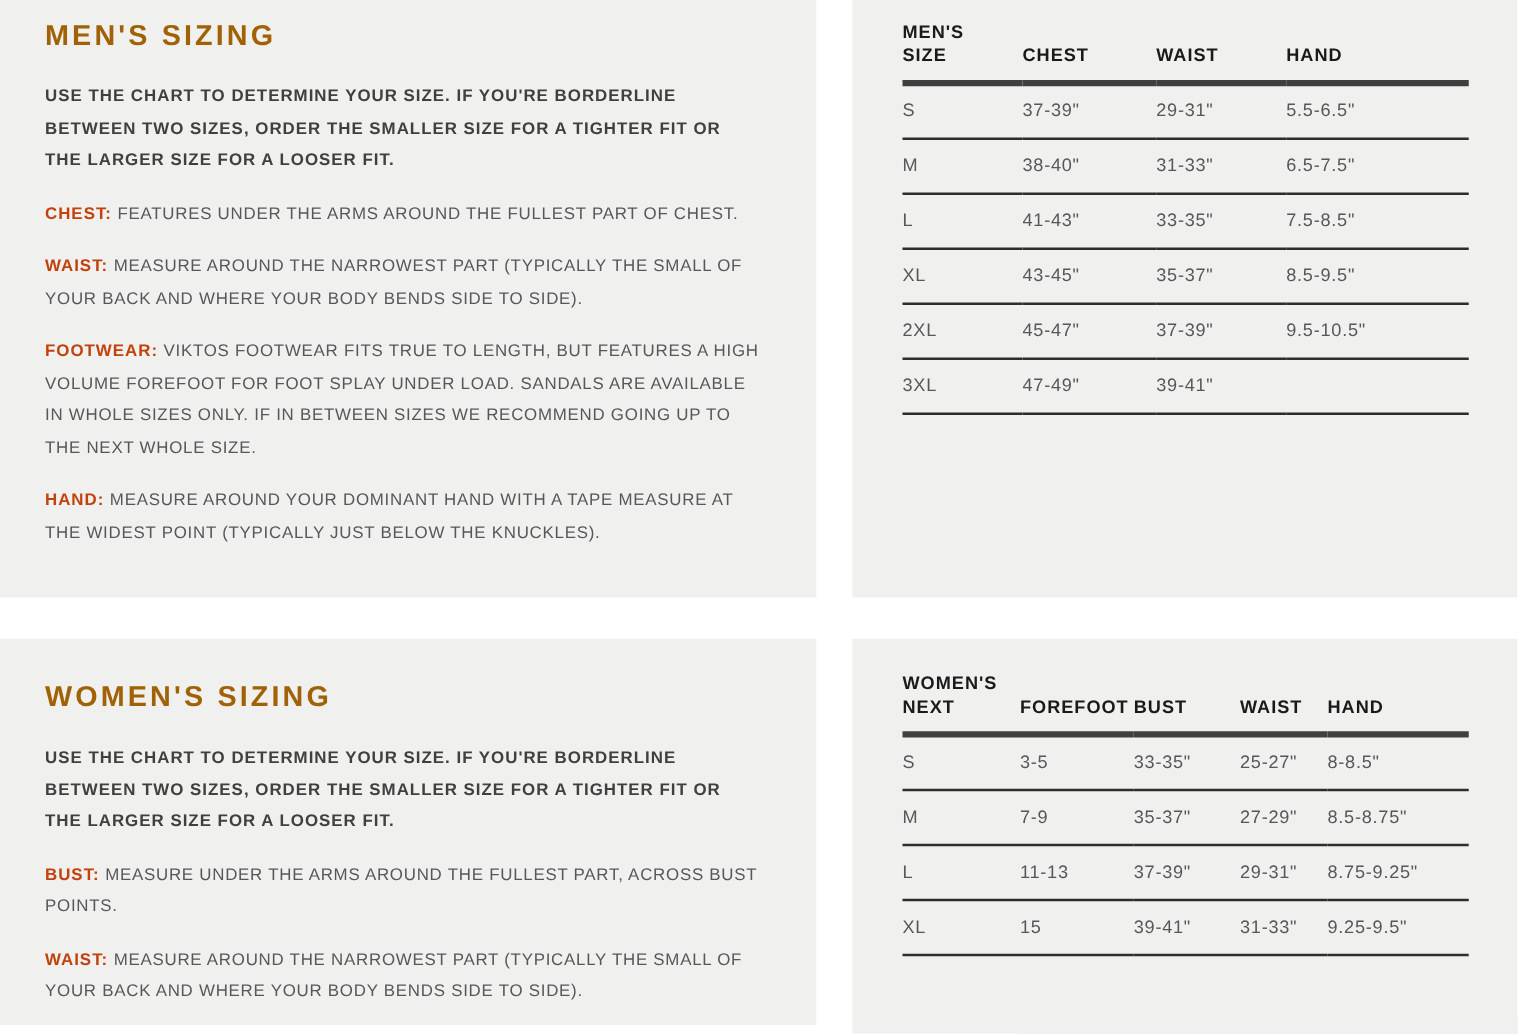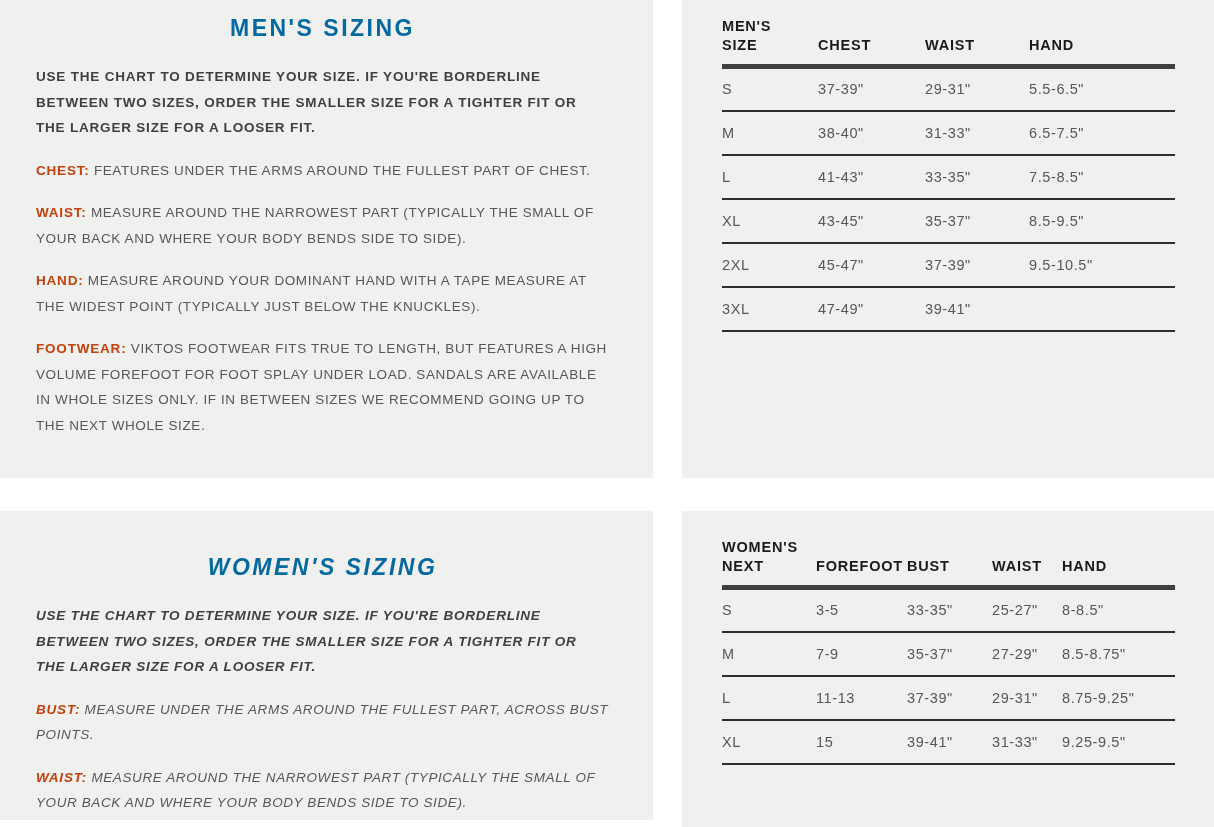--- a/index.html
+++ b/index.html
@@ -17,30 +17,29 @@
     column-gap: 29px;
     row-gap: 33px;
     width: 1214px;
     height: 827px;
   }
   .panel { background: #f0f0ee; }
 
   
   .text-panel { padding-left: 36px; padding-right: 44px; }
   .text-panel-mens   { padding-top: 15px; }
-  .text-panel-womens { padding-top: 43px; height: 309px; font-style: italic; }
+  .text-panel-womens { padding-top: 33px; height: 309px; }
 
   .section-title {
     font-size: 23px;
     font-weight: bold;
     letter-spacing: 2.5px;
-    color: #0369a1;
+    color: #a16207;
     margin-bottom: 22px;
     white-space: nowrap;
-    text-align: center;
   }
   .intro {
     font-size: 13.5px;
     font-weight: bold;
     letter-spacing: 0.8px;
     line-height: 25.5px;
     color: #404040;
     max-width: 575px;
     margin-bottom: 17px;
   }
@@ -90,22 +89,22 @@
 </head>
 <body>
 
 <div class="grid">
 
   <section class="panel text-panel text-panel-mens">
     <h2 class="section-title">MEN'S SIZING</h2>
     <p class="intro">USE THE CHART TO DETERMINE YOUR SIZE. IF YOU'RE BORDERLINE BETWEEN TWO SIZES, ORDER THE SMALLER SIZE FOR A TIGHTER FIT OR THE LARGER SIZE FOR A LOOSER FIT.</p>
     <p class="para"><b>CHEST:</b> <span>FEATURES UNDER THE ARMS AROUND THE FULLEST PART OF CHEST.</span></p>
     <p class="para"><b>WAIST:</b> <span>MEASURE AROUND THE NARROWEST PART (TYPICALLY THE SMALL OF YOUR BACK AND WHERE YOUR BODY BENDS SIDE TO SIDE).</span></p>
+    <p class="para"><b>FOOTWEAR:</b> <span>VIKTOS FOOTWEAR FITS TRUE TO LENGTH, BUT FEATURES A HIGH VOLUME FOREFOOT FOR FOOT SPLAY UNDER LOAD. SANDALS ARE AVAILABLE IN WHOLE SIZES ONLY. IF IN BETWEEN SIZES WE RECOMMEND GOING UP TO THE NEXT WHOLE SIZE.</span></p>
     <p class="para"><b>HAND:</b> <span>MEASURE AROUND YOUR DOMINANT HAND WITH A TAPE MEASURE AT THE WIDEST POINT (TYPICALLY JUST BELOW THE KNUCKLES).</span></p>
-    <p class="para"><b>FOOTWEAR:</b> <span>VIKTOS FOOTWEAR FITS TRUE TO LENGTH, BUT FEATURES A HIGH VOLUME FOREFOOT FOR FOOT SPLAY UNDER LOAD. SANDALS ARE AVAILABLE IN WHOLE SIZES ONLY. IF IN BETWEEN SIZES WE RECOMMEND GOING UP TO THE NEXT WHOLE SIZE.</span></p>
   </section>
 
   <section class="panel table-panel table-panel-mens">
     <table>
       <colgroup>
           <col style="width:96px">
           <col style="width:107px">
           <col style="width:104px">
           <col style="width:146px">
         </colgroup>

